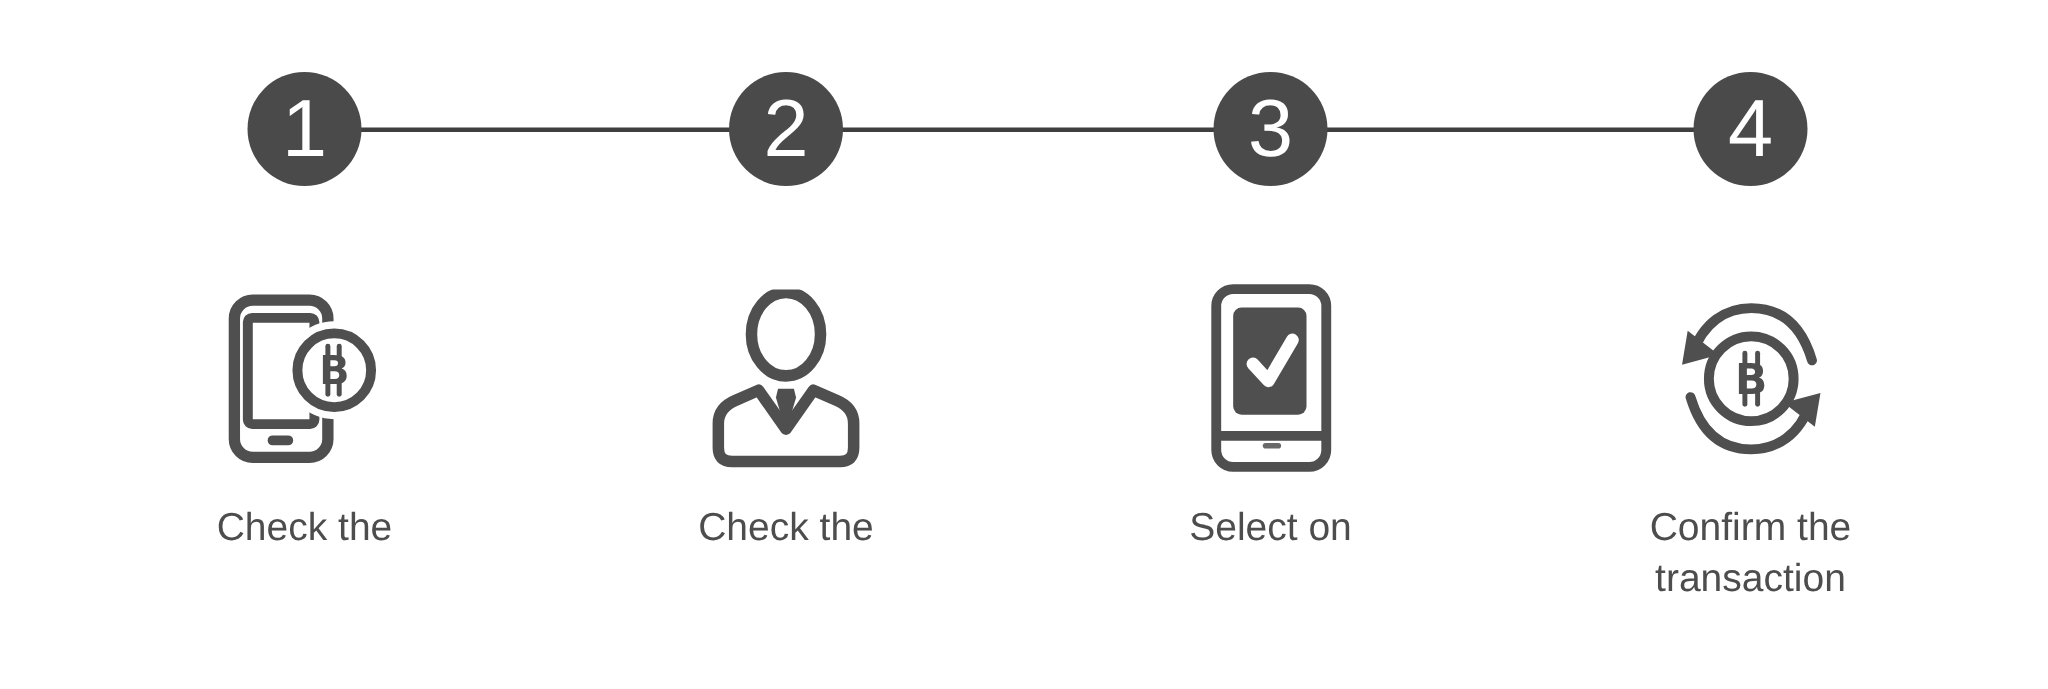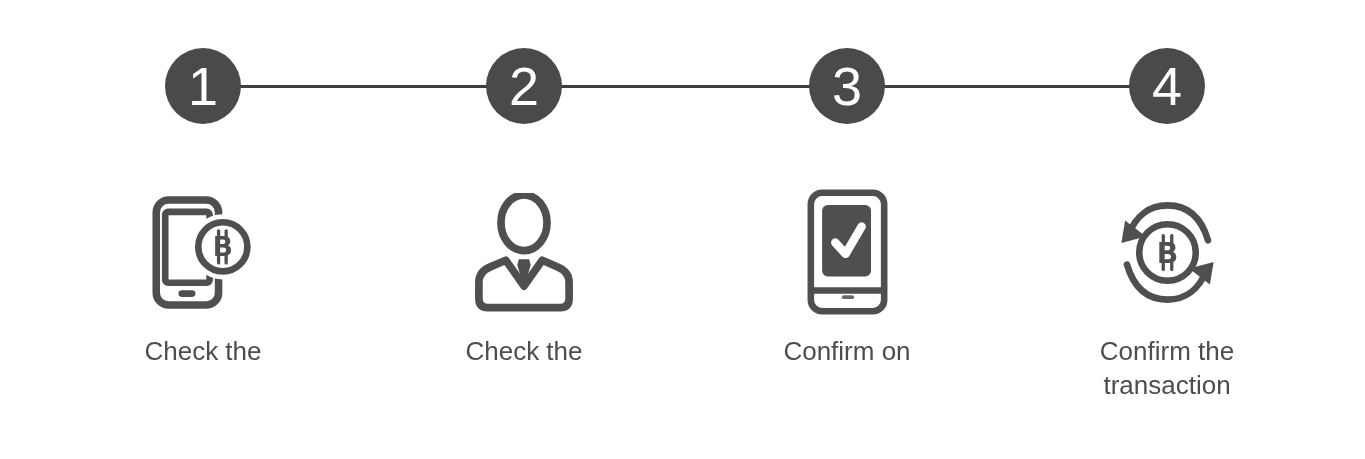--- a/index.html
+++ b/index.html
@@ -110,21 +110,21 @@
     <div class="step-icon">
       <svg width="81" height="126" viewBox="0 0 86 134" fill="none" stroke="currentColor" stroke-width="7" stroke-linecap="round" stroke-linejoin="round">
         <rect x="4" y="4" width="78" height="126" rx="12"></rect>
         <rect x="16" y="17" width="52" height="76" rx="6" fill="currentColor" stroke="none"></rect>
         <polyline points="30,57 41,69 58,40" stroke="#ffffff" stroke-width="9"></polyline>
         <line x1="5" y1="108" x2="81" y2="108"></line>
         <rect x="37" y="113" width="13" height="4" rx="2" fill="currentColor" stroke="none" opacity="0.85"></rect>
       </svg>
     </div>
     <div class="step-label">
-      <div>Confirm on</div>
+      <div>Select on</div>
     </div>
   </div>
 
   <div class="step step-4">
     <div class="step-circle">
       <span class="step-number">4</span>
     </div>
     <div class="step-icon">
       <svg width="113" height="113" viewBox="0 0 120 120" fill="none" stroke="currentColor" stroke-width="7" stroke-linecap="round" stroke-linejoin="round">
         <circle cx="60" cy="60" r="30"></circle>

